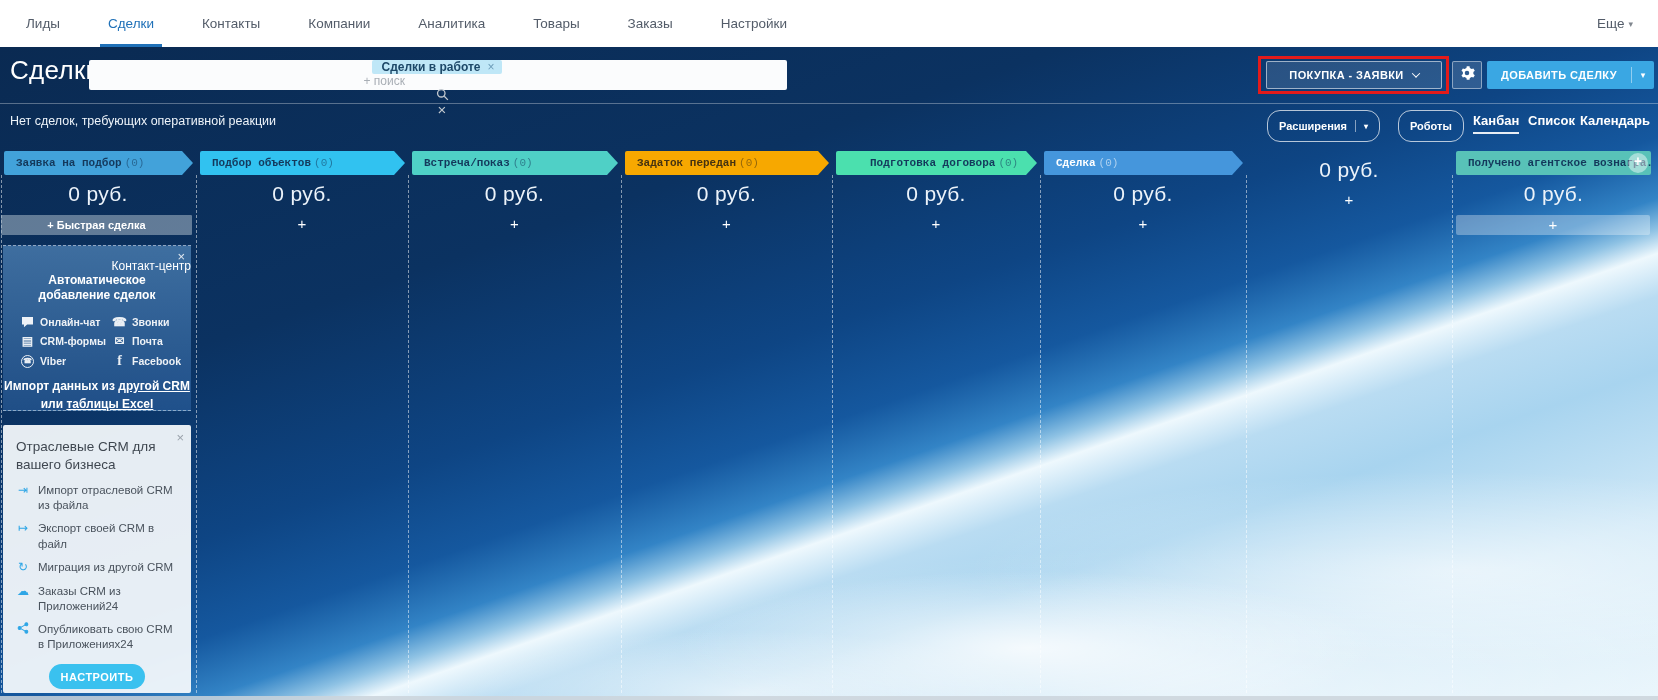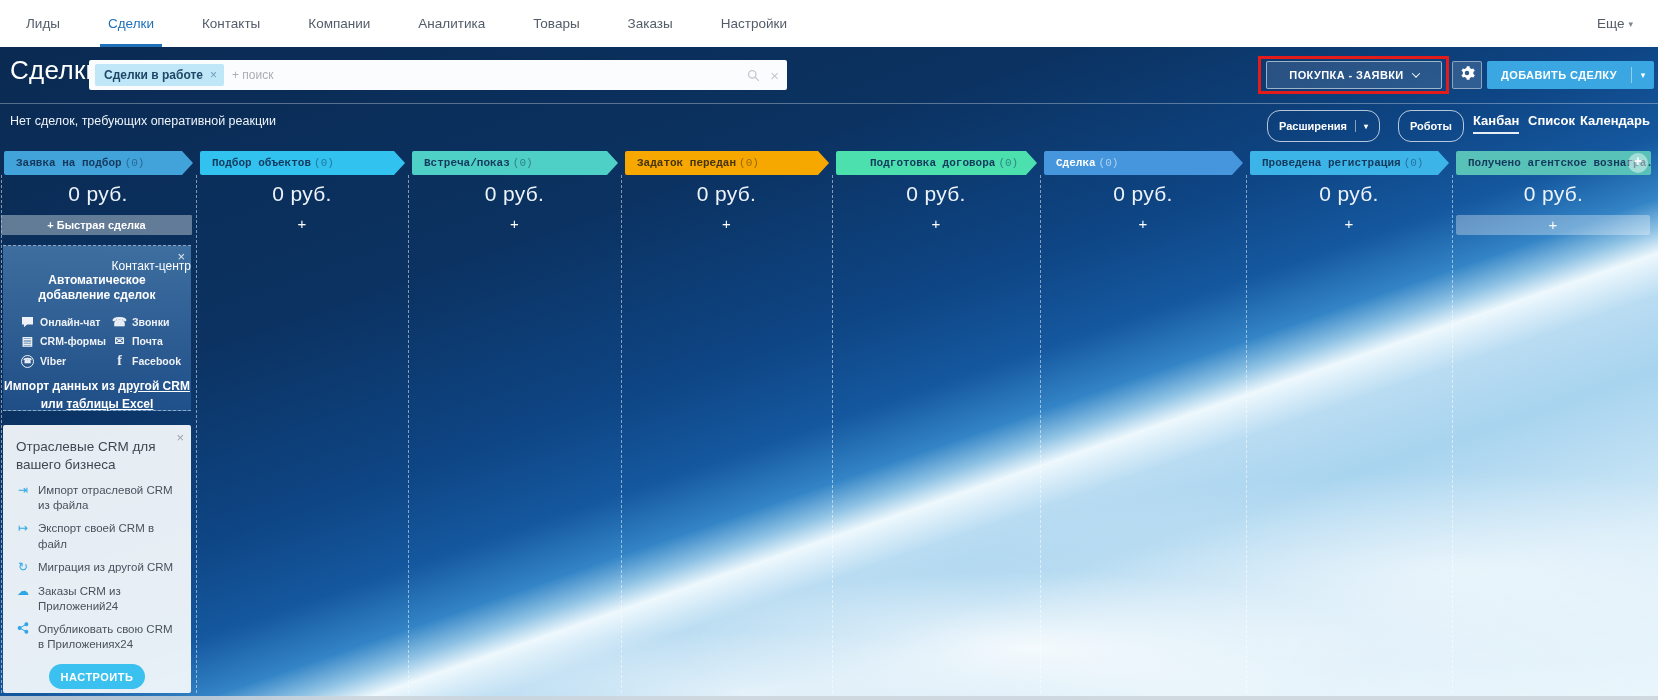--- a/index.html
+++ b/index.html
@@ -22,21 +22,21 @@
       radial-gradient(420px 90px at 45% 99%, rgba(255,255,255,.65), rgba(255,255,255,0) 70%),
       radial-gradient(900px 200px at 75% 99%, rgba(255,255,255,.45), rgba(255,255,255,0) 75%),
       linear-gradient(161deg, #0a2a52 0%, #0b3261 30%, #0e4584 46%, #15589f 54%, #3384c6 59%, #8ec2e4 61.5%, #eef8fd 63.5%, #b9dcf2 67%, #a8d4ef 73%, #cfe8f7 85%, #e6f4fb 100%);
   }
 
   
   .ptitle-row { position:absolute; left:10px; top:8px; display:flex; align-items:center; }
   .ptitle { font-size:26px; font-weight:300; color:#ffffff; letter-spacing:.3px; }
   .fav-star { font-size:16px; color:rgba(255,255,255,.75); margin-left:8px; cursor:pointer; }
 
-  .filter-bar { position:absolute; left:89px; top:13px; width:698px; height:30px; background:#fbfcfd; border-radius:2px; display:flex; align-items:center; padding:0 8px 0 6px; }
+  .filter-bar { position:absolute; left:89px; top:13px; width:698px; height:30px; background:#fbfcfd; border-radius:2px; display:flex; align-items:center; padding:0 8px 0 6px;flex-direction:column; }
   .chip { display:flex; align-items:center; background:#bfe7f7; border-radius:2px; height:22px; padding:0 7px 0 9px; font-size:12px; color:#1d4868; font-weight:bold; }
   .chip-x { margin-left:7px; color:#6d9cb8; font-size:12px; cursor:pointer; font-weight:normal; }
   .search-input { flex:1; border:none; outline:none; background:transparent; font-size:12px; color:#555; margin-left:8px; font-family:"Liberation Sans",sans-serif; }
   .search-input::placeholder { color:#a8aeb5; }
   .fb-ico { display:flex; align-items:center; margin-left:10px; cursor:pointer; }
   .fb-x { color:#c3c9cf; font-size:15px; margin-left:10px; cursor:pointer; }
 
   .red-box { position:absolute; left:1258px; top:9px; width:191px; height:38px; border:3px solid #e31b1b; z-index:5; pointer-events:none; }
   .cat-btn { position:absolute; left:1266px; top:14px; width:176px; height:28px; background:rgba(255,255,255,.12); border:1px solid rgba(255,255,255,.55); border-radius:2px; color:#fff; font-size:11px; font-weight:bold; letter-spacing:.4px; display:flex; align-items:center; justify-content:center; cursor:pointer; font-family:"Liberation Sans",sans-serif; }
   .chev { width:6px; height:6px; border-right:1.5px solid #fff; border-bottom:1.5px solid #fff; transform:rotate(45deg) translate(-1px,-1px); margin-left:9px; display:inline-block; }
@@ -208,21 +208,20 @@
       <div class="khead" style="background: rgb(75, 224, 174); color: rgb(20, 57, 92); padding-left: 34px;"><span>Подготовка договора</span><span class="khead-c">(0)</span></div>
       <div class="ksum">0 руб.</div>
       <div class="kplus">+</div>
     </div>
     <div class="kcol" style="left:1040px;width:206px">
       <div class="khead" style="background: rgb(69, 150, 220); color: rgb(255, 255, 255);"><span>Сделка</span><span class="khead-c">(0)</span></div>
       <div class="ksum">0 руб.</div>
       <div class="kplus">+</div>
     </div>
     <div class="kcol" style="left:1246px;width:206px">
-      <div class="khead" style="background: rgb(60, 180, 232); color: rgb(20, 57, 92);"><span>Проведена регистрация</span><span class="khead-c">(0)</span></div>
       <div class="ksum">0 руб.</div>
       <div class="kplus">+</div>
     </div>
     <div class="kcol" style="left:1452px;width:203px">
       <div class="khead last" style="background: rgb(88, 194, 184); color: rgb(20, 57, 92);"><span>Получено агентское вознагра...</span> <span class="khead-c">(0)</span>
         <span class="khead-add">+</span>
       </div>
       <div class="ksum">0 руб.</div>
       <div class="kplus-bar">+</div>
     </div>

